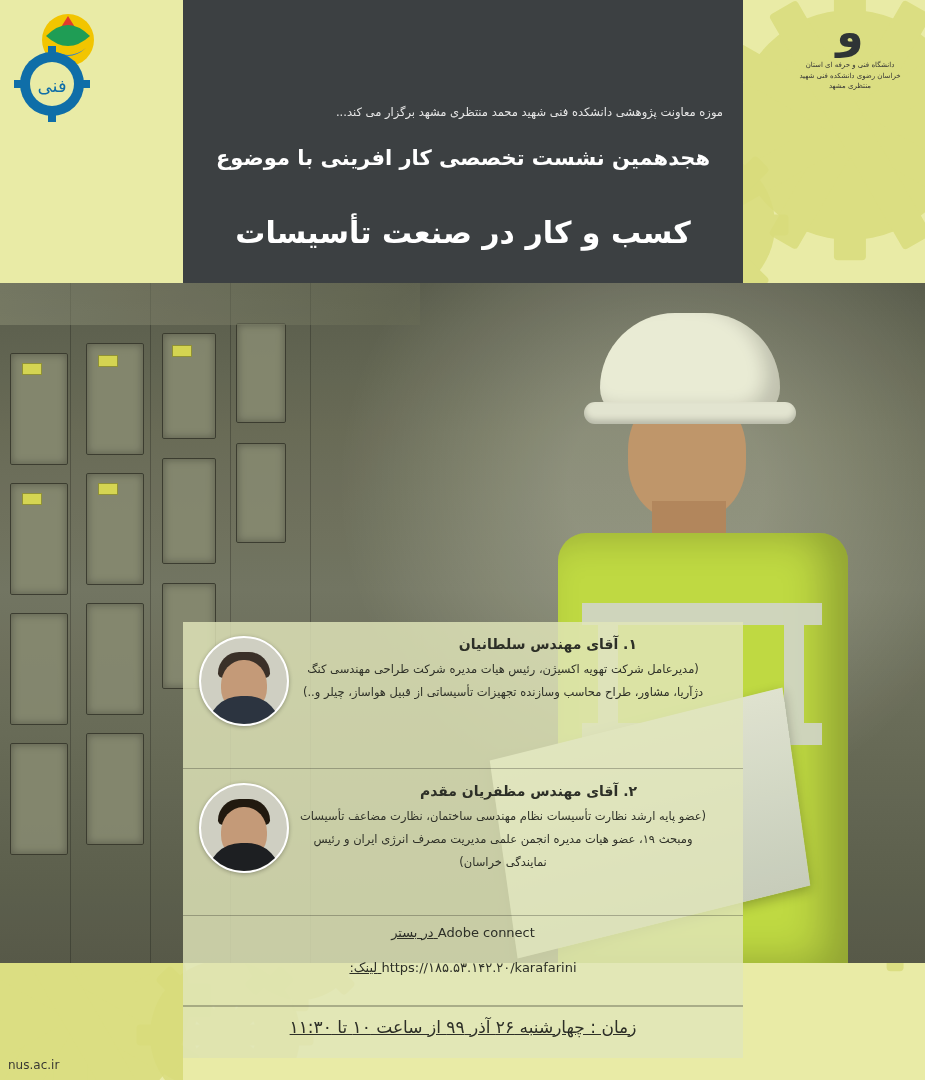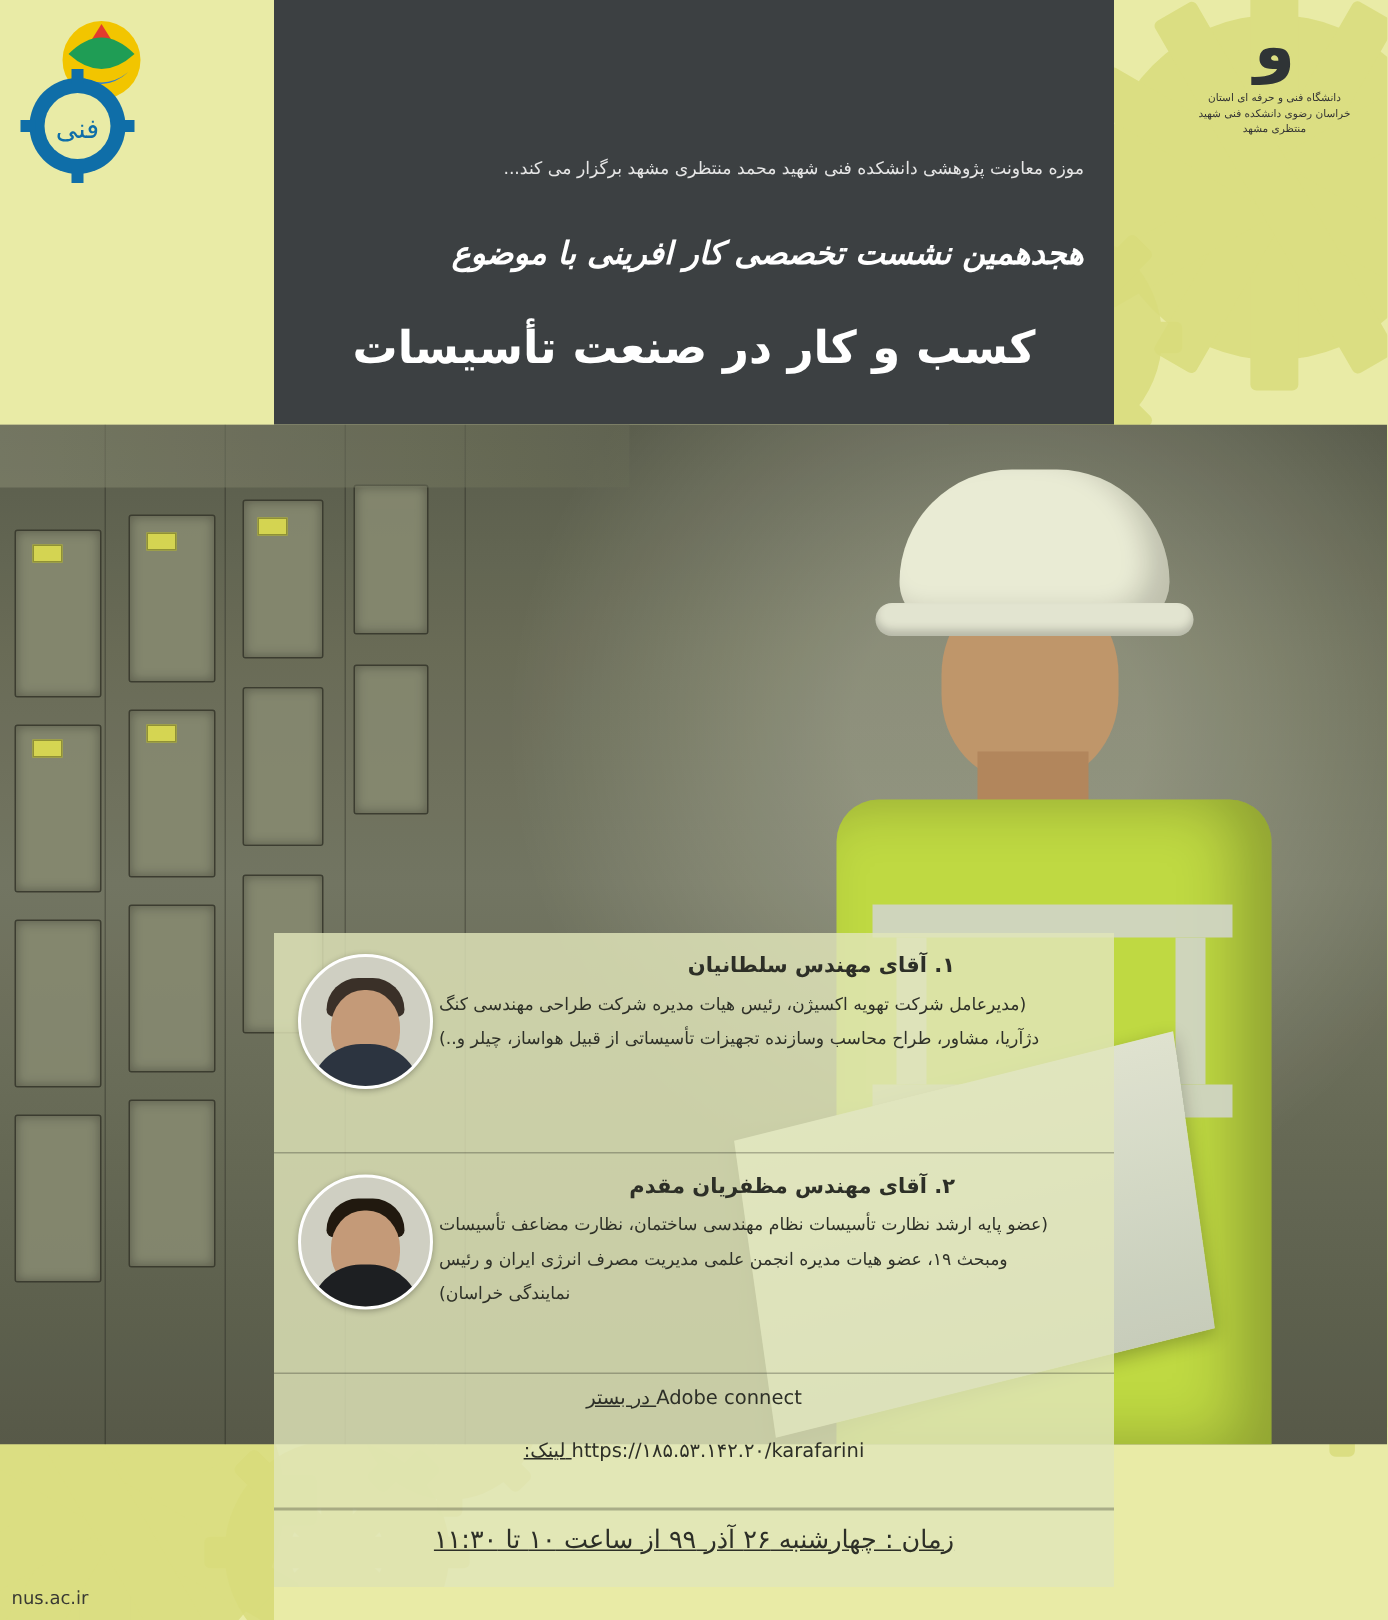--- a/index.html
+++ b/index.html
@@ -43,22 +43,22 @@
     position:absolute;left:183px;top:0;width:560px;height:283px;
     background:#3c4042;
     color:#fff;
     z-index:4;
   }
   .header .kicker{
     position:absolute;right:20px;top:105px;
     font-size:11.5px;color:#e6e6e6;letter-spacing:.2px;
   }
   .header .line1{
-    position:absolute;right:20px;top:157px;left:20px;
-    font-size:21px;font-weight:bold;text-align:right;color:#ffffff;font-style:italic;
+    position:absolute;right:20px;top:146px;left:20px;
+    font-size:21px;font-weight:bold;text-align:center;color:#ffffff;
   }
   .header .line2{
     position:absolute;right:20px;top:215px;left:20px;
     font-size:30px;font-weight:bold;text-align:center;color:#ffffff;
     letter-spacing:1px;
   }
 
   
   .logo-left{position:absolute;left:6px;top:6px;width:120px;height:120px;z-index:6;}
   .logo-right{position:absolute;right:20px;top:10px;width:110px;height:110px;z-index:6;
@@ -136,21 +136,21 @@
     border-bottom:1px solid rgba(0,0,0,.25);
   }
   .speaker{
     position:relative;padding:10px 14px 8px 14px;min-height:128px;
     border-bottom:1px solid rgba(0,0,0,.25);
   }
   .speaker .name{
     font-size:14px;font-weight:bold;text-align:right;margin:4px 92px 6px 0;
   }
   .speaker .bio{
-    font-size:11.5px;line-height:2.0;text-align:left;margin-right:16px;margin-left:0;
+    font-size:11.5px;line-height:2.0;text-align:center;margin-right:16px;margin-left:0;
     padding-left:96px;color:#2f3128;
   }
   .avatar{
     position:absolute;left:16px;top:14px;width:86px;height:86px;border-radius:50%;
     border:2px solid #ffffff;overflow:hidden;background:#cfcfc2;
     box-shadow:0 1px 4px rgba(0,0,0,.3);
   }
   .avatar .head{
     position:absolute;left:50%;top:22px;width:46px;height:52px;margin-left:-23px;
     background:#c49a78;border-radius:48% 48% 46% 46%;

